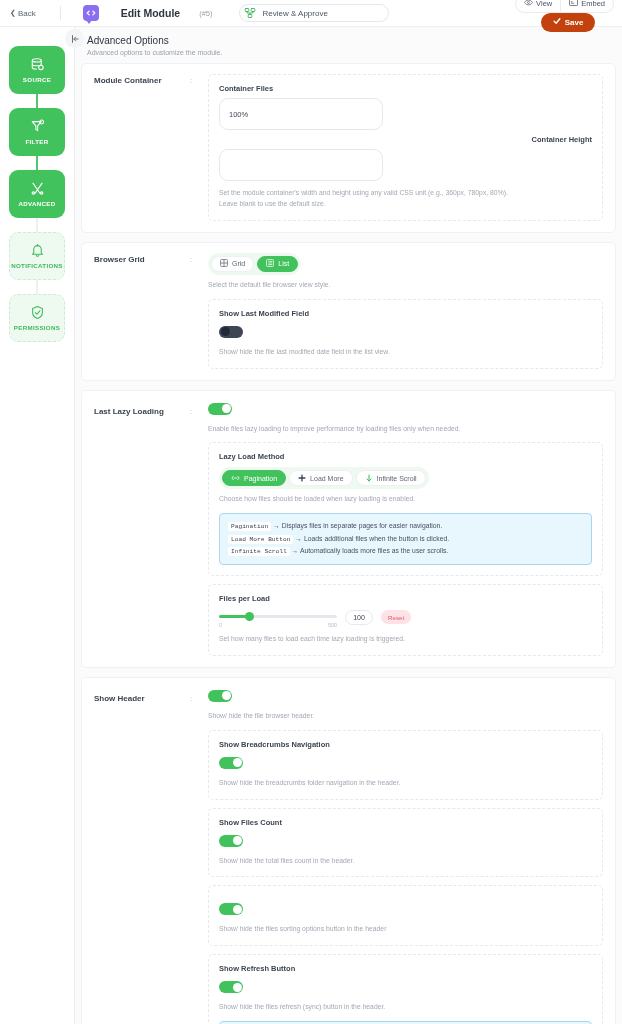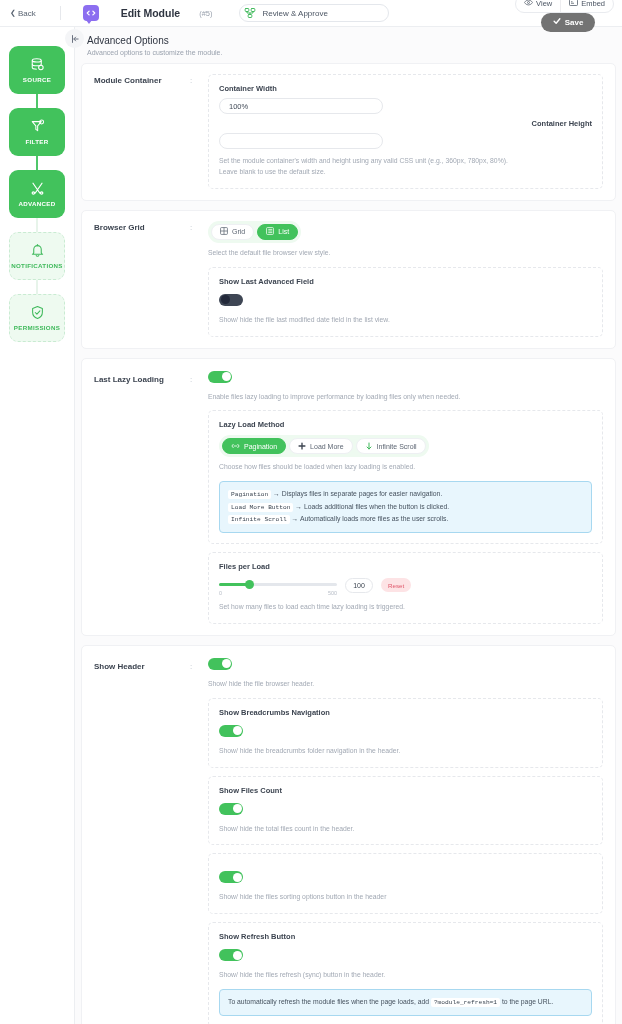--- a/index.html
+++ b/index.html
@@ -57,21 +57,21 @@
     height:18px; overflow:hidden;
   }
   .ghost-btn {
     display:flex; align-items:center; gap:3px;
     font-size:7.5px; color:#4b5563; padding: 0 8px; height:100%;
     cursor:pointer;
   }
   .ghost-btn + .ghost-btn { border-left: 1px solid #ededf0; }
   .save-btn {
     margin-left: 7px; height: 19px; border-radius: 11px;
-    background: #737373; color: #fff; font-size: 8px; font-weight: bold;
+    background: #c2410c; color: #fff; font-size: 8px; font-weight: bold;
     display: flex; align-items: center; gap: 4px;
     padding: 0 12px; cursor: pointer;
   }
 
   
   .shell { display: flex; height: calc(1024px - 27px); }
 
   
   .sidebar {
     width: 75px; background: #ffffff; position: relative;
@@ -121,21 +121,21 @@
   .row-body { flex: 1; min-width: 0; }
 
   .inner-box {
     border: 1px dashed #e6e8ec; border-radius: 5px;
     padding: 9px 10px 10px 10px;
   }
   .inner-box + .inner-box { margin-top: 8px; }
 
   .field-label { font-size: 7.5px; font-weight: bold; color: #3c4450; }
   .text-input {
-    margin-top: 5px; height: 16px; width: 164px;
+    margin-top: 5px; height: 32px; width: 164px;
     border: 1px solid #e6e8ec; border-radius: 9px;
     background: #fff; font-size: 7.5px; color: #414a57;
     padding: 0 9px; outline: none;
     font-family: "Liberation Sans", sans-serif;
   }
   .text-input::placeholder { color:#c2c8d0; }
   .help {
     font-size: 6.8px; color: #a2a9b4; line-height: 1.6; margin-top: 7px;
   }
   .help.tight { margin-top: 5px; }
@@ -360,21 +360,21 @@
       <div class="page-title">Advanced Options</div>
       <div class="page-sub">Advanced options to customize the module.</div>
     </div>
 
     <div class="card">
       <div class="row">
         <div class="row-label">Module Container</div>
         <div class="row-colon">:</div>
         <div class="row-body">
           <div class="inner-box">
-            <div class="field-label">Container Width</div>
+            <div class="field-label">Container Files</div>
             <input class="text-input" value="100%" style="">
             <div class="field-label" style="margin-top:5px;text-align:right;">Container Height</div>
             <input class="text-input" value="" style="">
             <div class="help">
               <span>Set the module container's width and height using any valid CSS unit (e.g., 360px, 780px, 80%).</span><br>
               <span>Leave blank to use the default size.</span>
             </div>
           </div>
         </div>
       </div>
@@ -401,21 +401,21 @@
                   <rect x="1" y="1" width="12" height="12" rx="1.5"></rect>
                     <path d="M4 4.2h7M4 7h7M4 9.8h7"></path>
                 </svg>
               </span>
               <span>List</span>
             </div>
           </div>
           <div class="help tight">Select the default file browser view style.</div>
 
           <div class="inner-box" style="margin-top:8px;">
-            <div class="field-label">Show Last Advanced Field</div>
+            <div class="field-label">Show Last Modified Field</div>
             <div class="tgl-wrap">
               <span class="toggle off"><span class="knob"></span></span>
             </div>
             <div class="help tight">Show/ hide the file last modified date field in the list view.</div>
           </div>
         </div>
       </div>
     </div>
 
     <div class="card">

